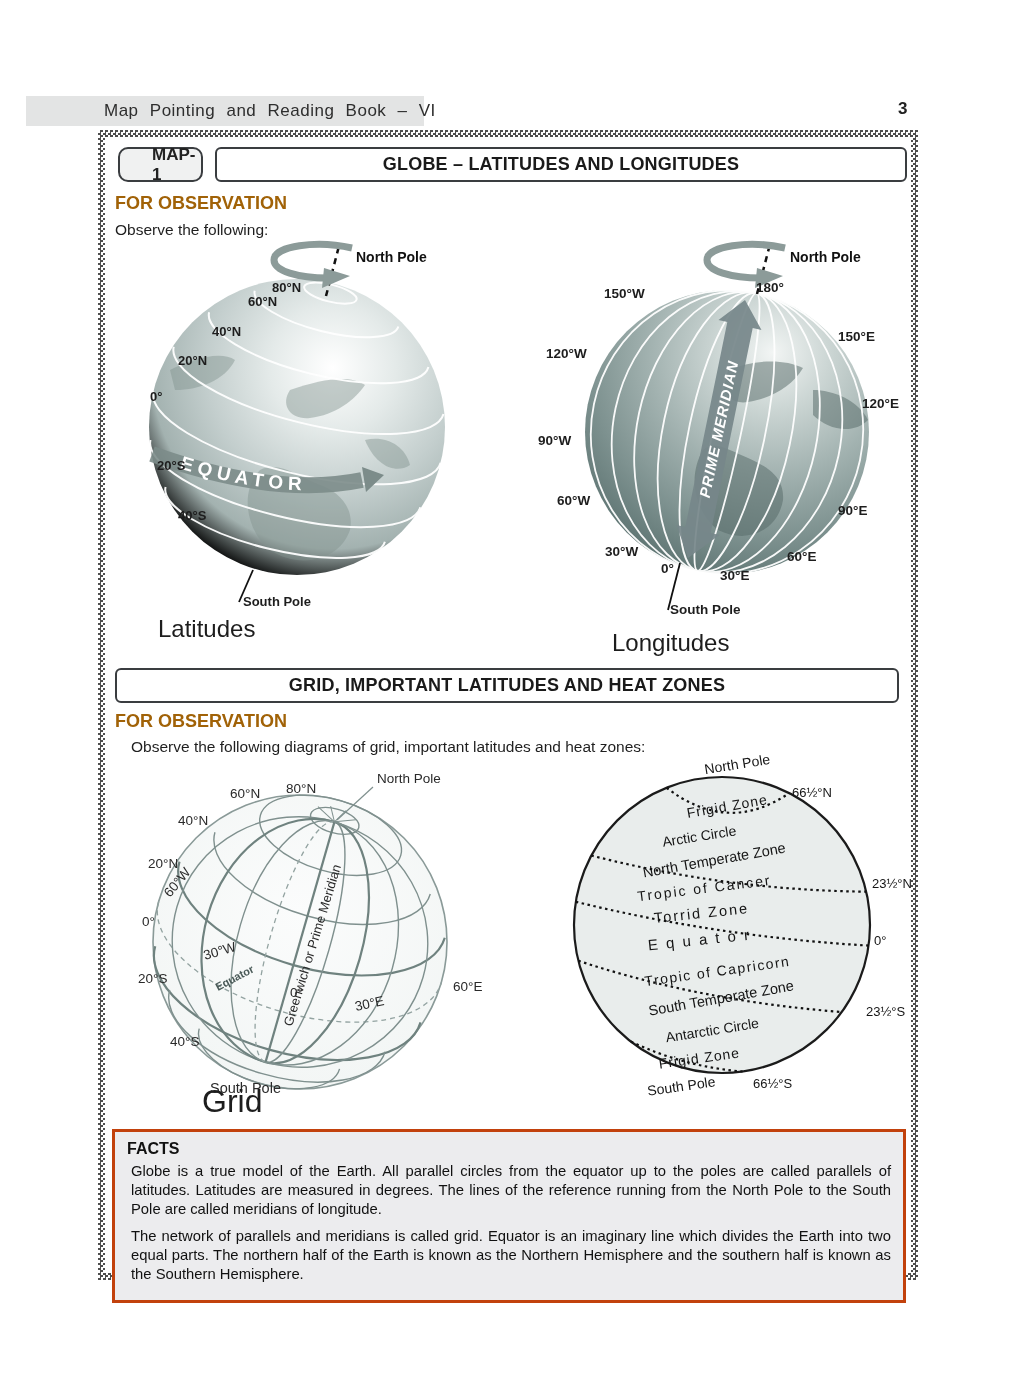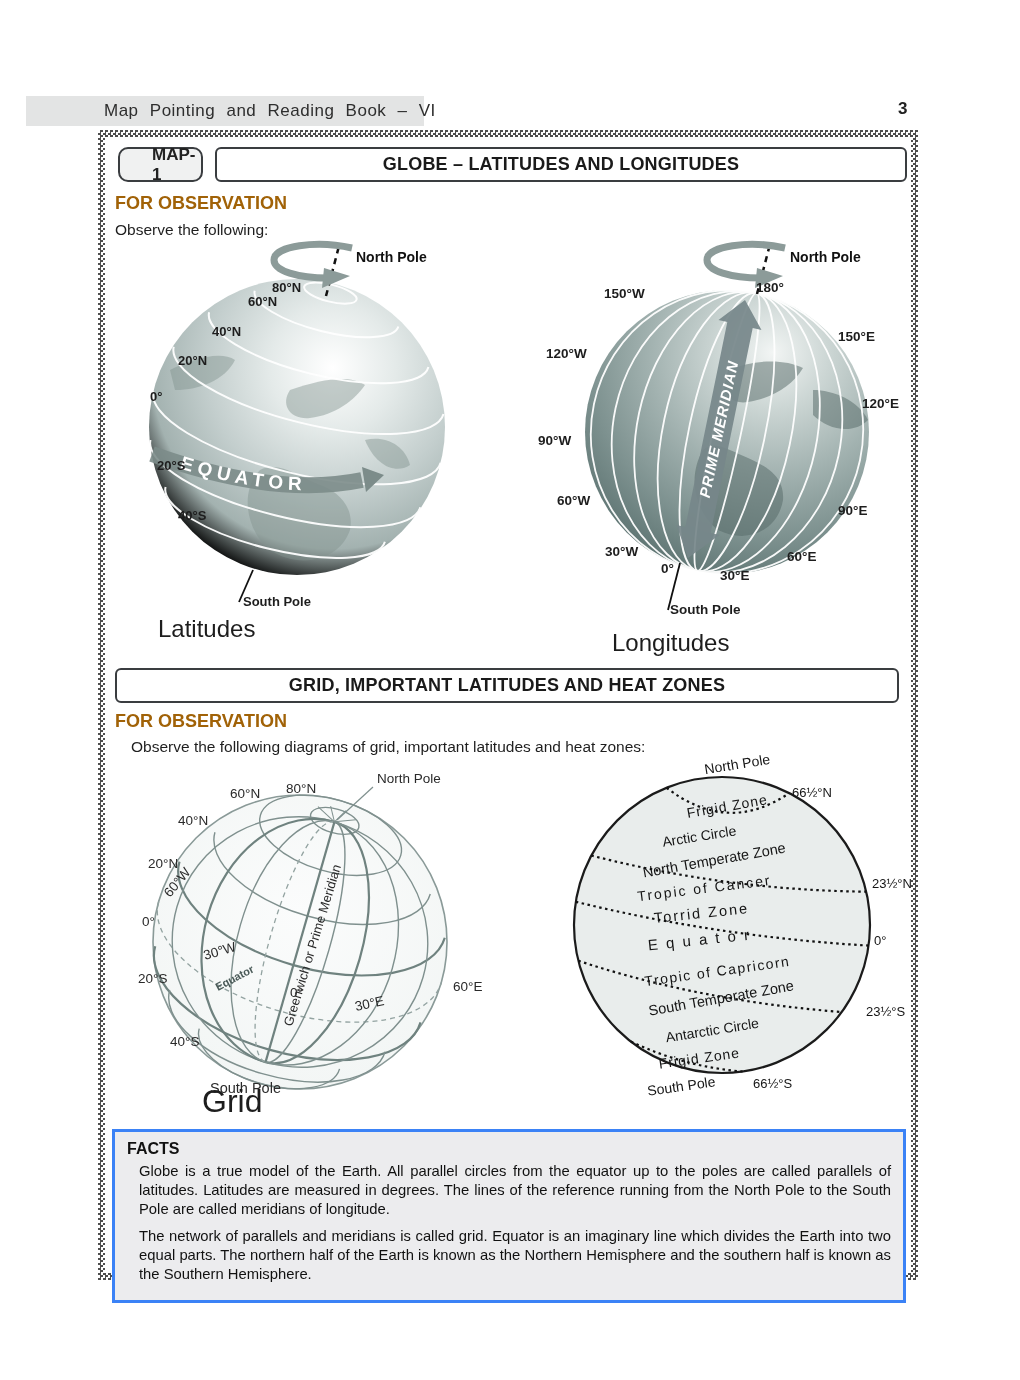--- a/index.html
+++ b/index.html
@@ -18,23 +18,23 @@
   .titlebox{border:2.2px solid #3a3d40;border-radius:6px;background:#fff;display:flex;align-items:center;justify-content:center;
             font-weight:bold;font-size:18px;color:#1a1a1a;box-sizing:border-box;letter-spacing:.2px;}
   .t1{left:110px;top:10px;width:692px;height:35px;}
   .t2{left:10px;top:531px;width:784px;height:35px;}
   .obs-head{font-weight:bold;font-size:18px;color:#a16207;}
   .obs-intro{font-size:15.5px;color:#1f1f1f;}
   .caption{font-size:24px;color:#1d1d1d;text-align:left;}
   .caption-grid{font-size:32px;}
   .caption-heat{font-size:25px;}
   
-  .facts{left:7px;top:992px;width:794px;border:3px solid #3b82f6;background:#ececee;box-sizing:border-box;padding:6px 12px 8px 12px;}
+  .facts{left:7px;top:992px;width:794px;border:3px solid #c2410c;background:#ececee;box-sizing:border-box;padding:6px 12px 8px 12px;}
   .facts-title{font-weight:bold;font-size:16px;margin:2px 0 2px 0;color:#111;}
-  .facts p{margin:4px 0 8px 12px;font-size:14.8px;line-height:1.28;text-align:justify;color:#111;}
+  .facts p{margin:4px 0 8px 4px;font-size:14.8px;line-height:1.28;text-align:justify;color:#111;}
   svg text{font-family:"Liberation Sans",sans-serif;}
   .glabel{font-size:13px;font-weight:bold;fill:#1d1d1d;}
   .glabel2{font-size:13.5px;font-weight:bold;fill:#1d1d1d;}
   .gridlabel{font-size:13.5px;fill:#2a2a2a;}
   .heatlabel{font-size:13px;fill:#151515;}
   .poletxt{font-size:14px;font-weight:bold;fill:#111;}
 </style>
 </head>
 <body>
 

